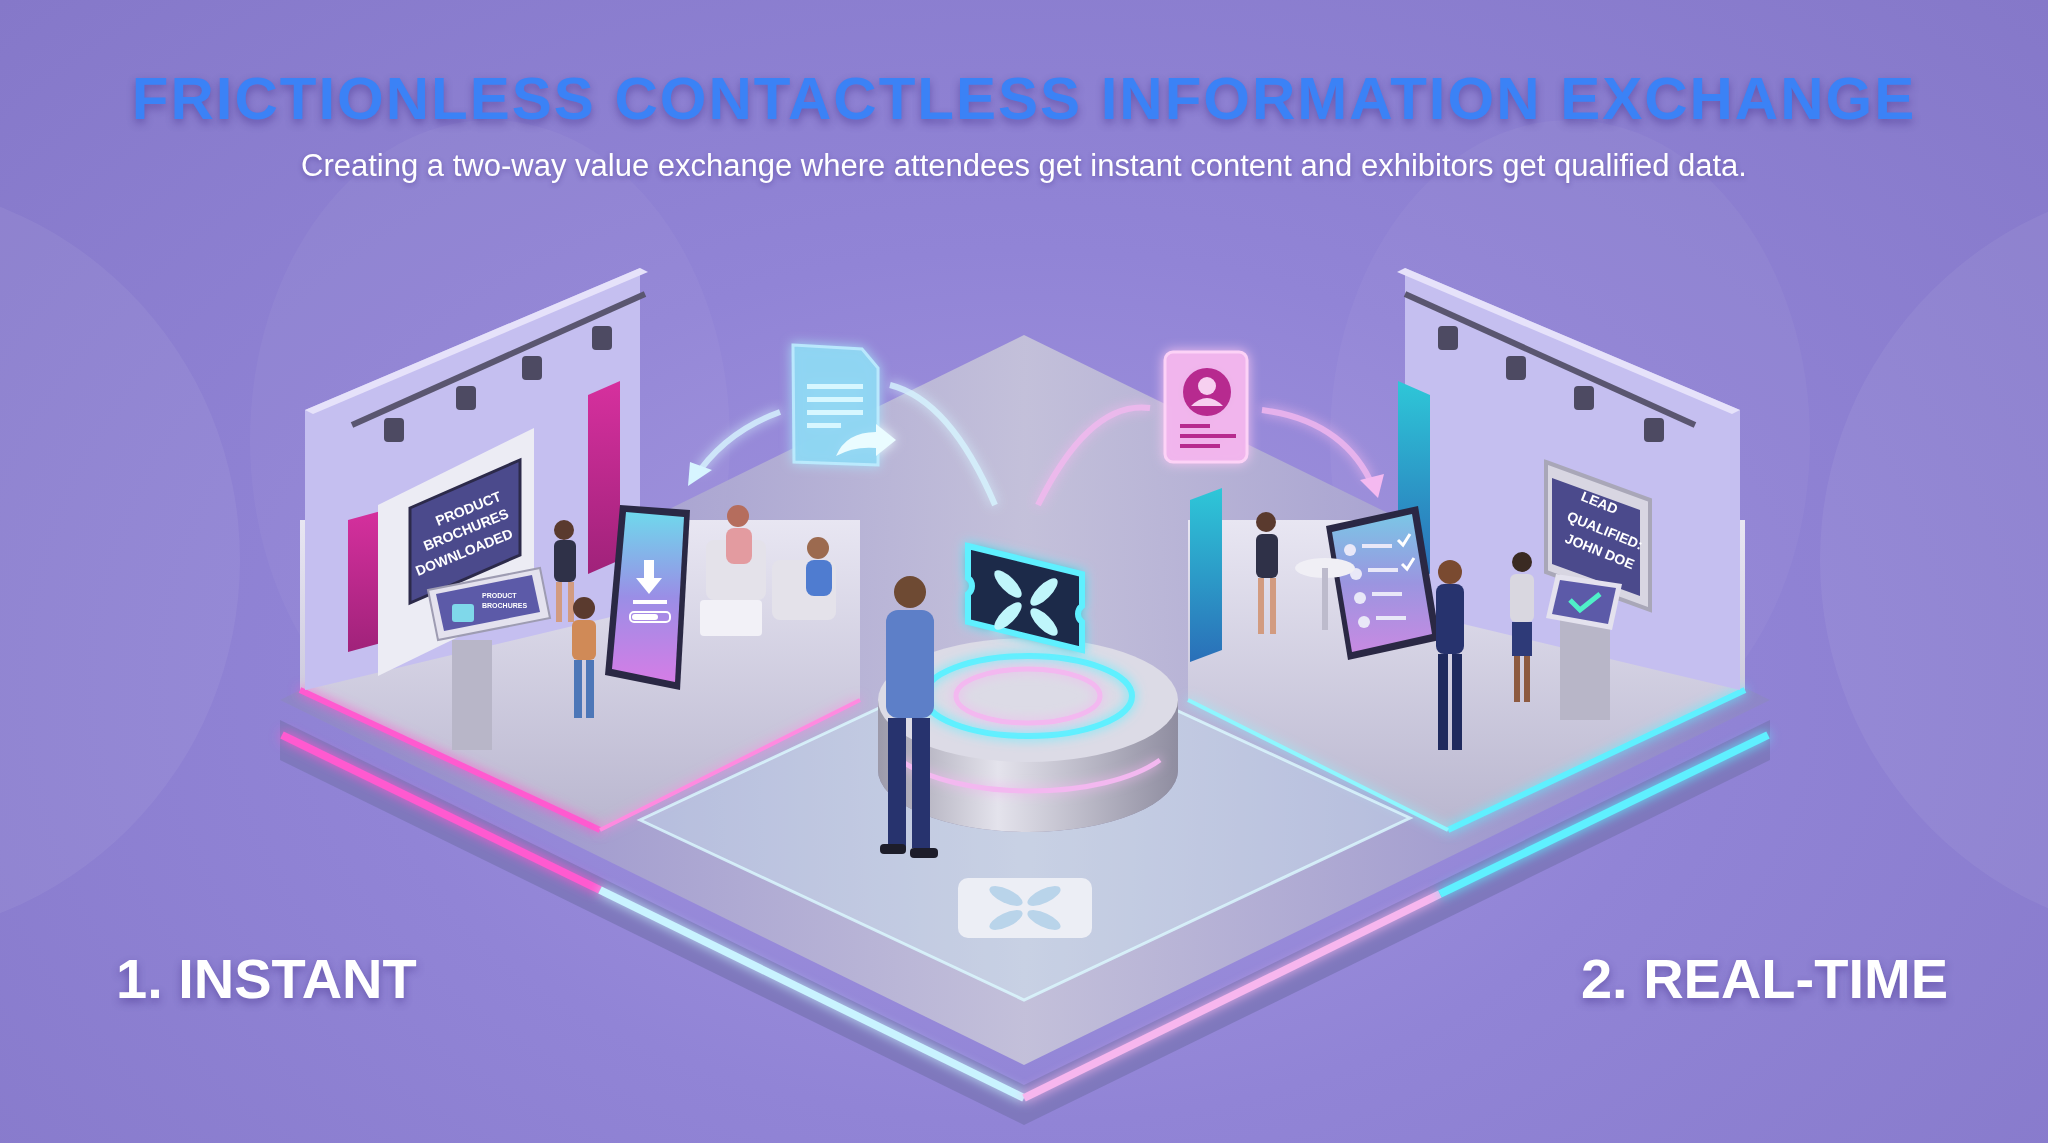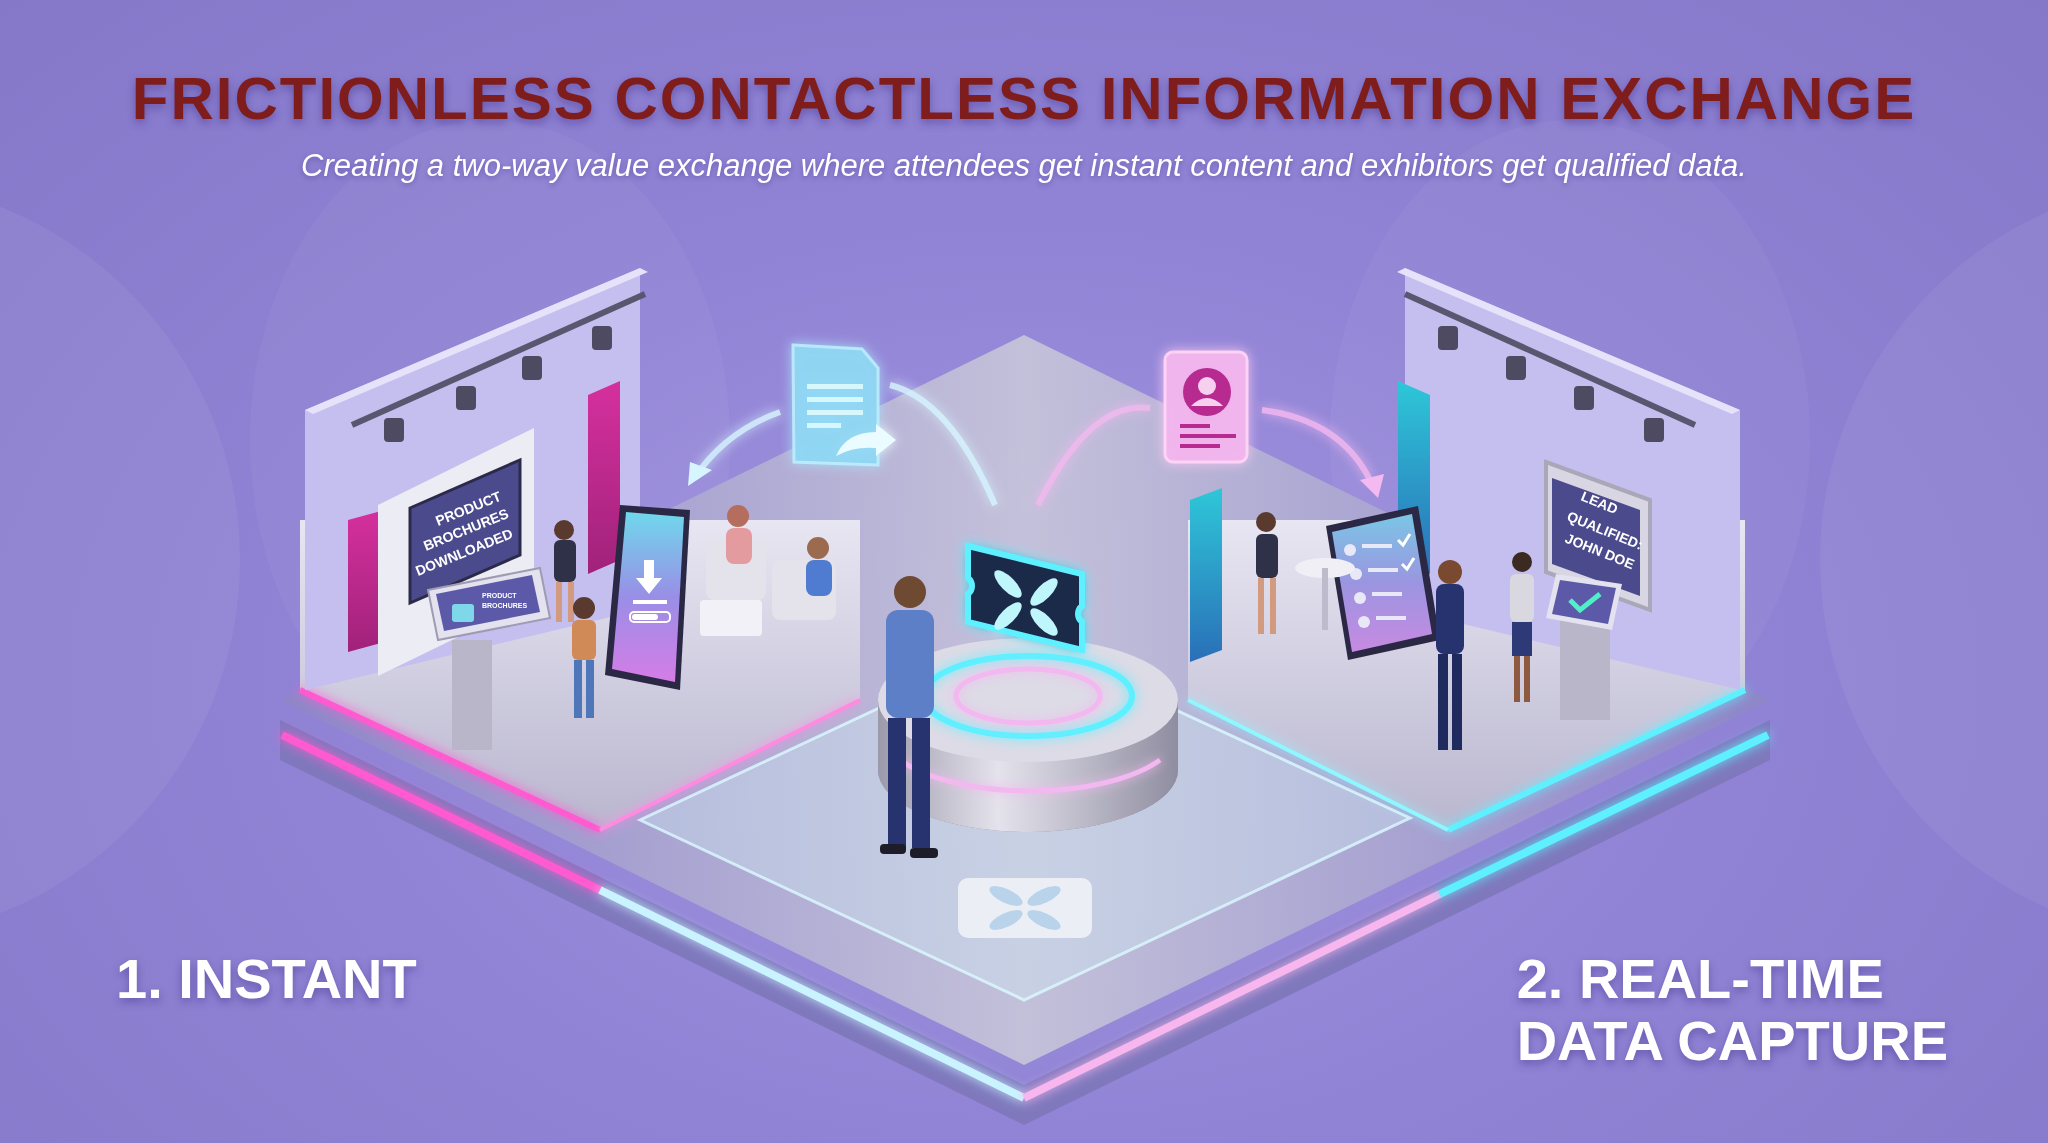--- a/index.html
+++ b/index.html
@@ -5,26 +5,26 @@
   * { box-sizing: border-box; margin: 0; padding: 0; }
   html, body { width: 2048px; height: 1143px; overflow: hidden; }
   body {
     position: relative;
     font-family: "Liberation Sans", "DejaVu Sans", sans-serif;
     background: radial-gradient(ellipse at 50% 60%, #a496e0 0%, #9184d6 45%, #8578c9 100%);
   }
   .bg-arc { position: absolute; border-radius: 50%; background: rgba(255,255,255,0.06); }
   .title {
     position: absolute; left: 0; right: 0; top: 64px; text-align: center;
-    color: #7f1d1d; font-weight: 700; font-size: 60px; letter-spacing: 2px;
+    color: #3b82f6; font-weight: 700; font-size: 60px; letter-spacing: 2px;
     text-shadow: 0 4px 8px rgba(60,40,130,0.45);
   }
   .subtitle {
     position: absolute; left: 0; right: 0; top: 148px; text-align: center;
-    color: #fff; font-size: 31px; text-shadow: 0 2px 5px rgba(60,40,130,0.4); font-style: italic;
+    color: #fff; font-size: 31px; text-shadow: 0 2px 5px rgba(60,40,130,0.4);
   }
   .caption {
     position: absolute; color: #fff; font-weight: 700; font-size: 56px; line-height: 62px;
     text-shadow: 0 4px 8px rgba(60,40,130,0.45);
   }
   .caption.left { left: 116px; top: 948px; }
   .caption.right { right: 100px; top: 948px; text-align: left; }
   svg.scene { position: absolute; left: 0; top: 0; }
   .screen-text { font-family: "Liberation Sans", sans-serif; font-weight: 700; fill: #fff; }
 </style>
@@ -299,14 +299,13 @@
 </svg>
 
 <div class="title">FRICTIONLESS CONTACTLESS INFORMATION EXCHANGE</div>
 <div class="subtitle">Creating a two-way value exchange where attendees get instant content and exhibitors get qualified data.</div>
 
 <div class="caption left">
   <div>1. INSTANT</div>
 </div>
 <div class="caption right">
   <div>2. REAL-TIME</div>
-  <div>DATA CAPTURE</div>
 </div>
 
 </body></html>

